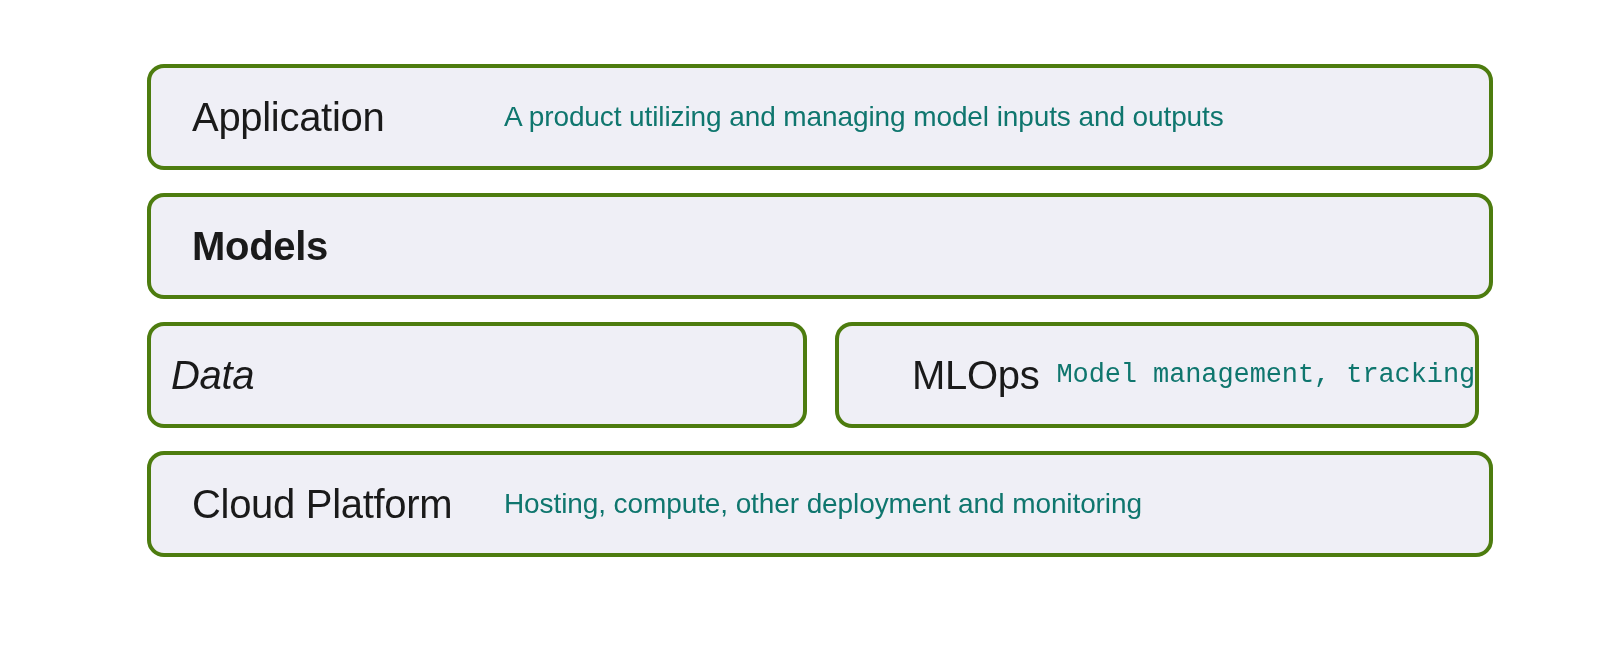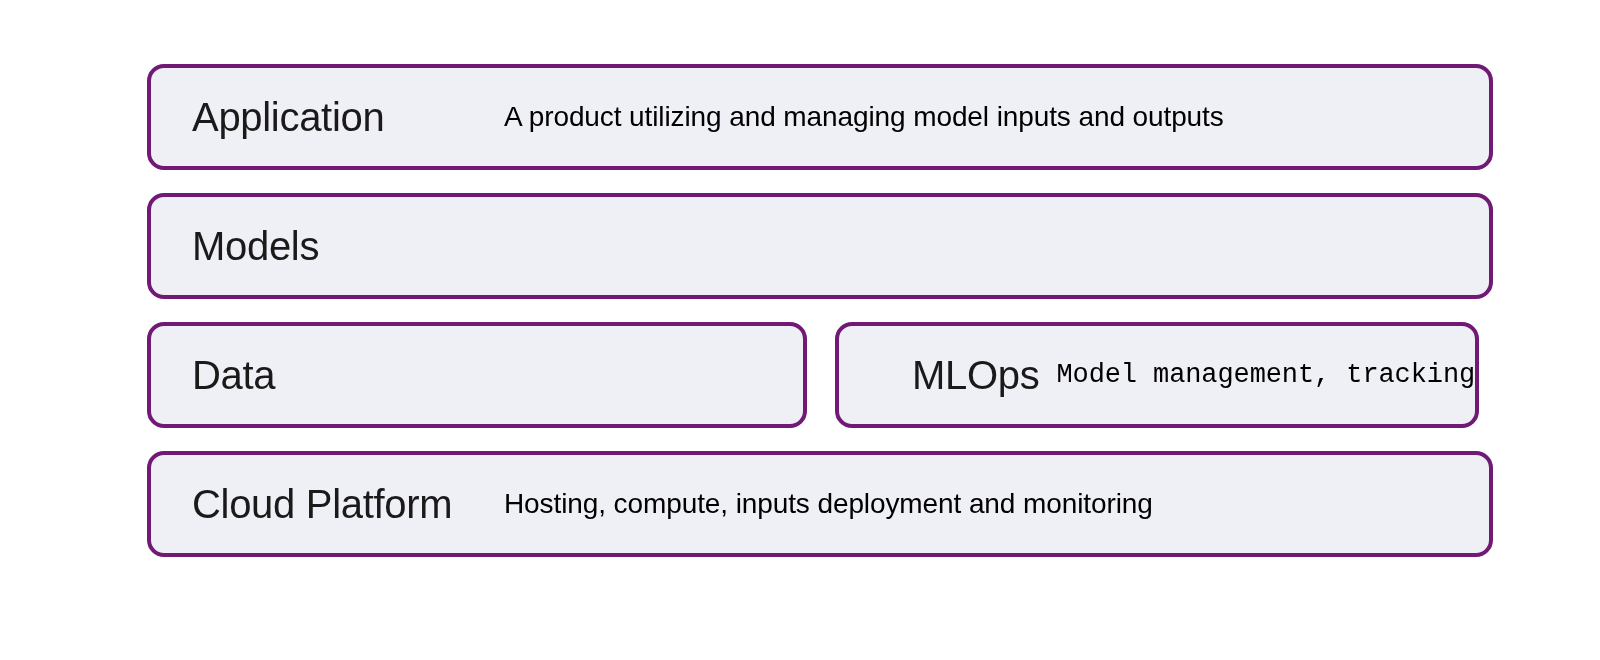--- a/index.html
+++ b/index.html
@@ -23,21 +23,21 @@
     display: flex;
     flex-direction: row;
     align-items: stretch;
     margin-bottom: 23px;
   }
   .row:last-child { margin-bottom: 6px; }
 
   .box {
     box-sizing: border-box;
     background: #efeff6;
-    border: 4px solid #701a75;
+    border: 4px solid #4d7c0f;
     border-radius: 17px;
     height: 106px;
     display: flex;
     flex-direction: row;
     align-items: center;
     overflow: hidden;
   }
   .box.full { width: 100%; }
 
   .box.data  { width: 660px; }
@@ -46,37 +46,37 @@
 
   .title {
     color: #1a1a1a;
     font-size: 40px;
     font-weight: 400;
     letter-spacing: -0.3px;
     white-space: nowrap;
     line-height: 1;
   }
   .desc {
-    color: #000000;
+    color: #0f766e;
     font-size: 28px;
     font-weight: 400;
     letter-spacing: -0.1px;
     white-space: nowrap;
     line-height: 1;
   }
 
   
   .box.full .title { margin-left: 41px; }
   .box.full .desc  { margin-left: 0; position: relative; left: 0; }
 
   .r-app   .title { width: 312px; }
-  .r-model .title { width: 312px; }
+  .r-model .title { width: 312px; font-weight: bold; }
   .r-cloud .title { width: 312px; }
 
-  .box.data .title { margin-left: 41px; width: 260px; }
+  .box.data .title { margin-left: 20px; width: 260px; font-style: italic; }
   .box.data .desc  { }
 
   .box.mlops .title { margin-left: 37px; }
   .box.mlops .desc  { margin-left: 17px; font-size: 27px; font-family: Liberation Mono, monospace; }
 </style>
 </head>
 <body>
 
 <div id="stack">
 
@@ -100,17 +100,17 @@
     <div class="spacer"></div>
     <div class="box mlops">
       <span class="title">MLOps</span>
       <span class="desc">Model management, tracking</span>
     </div>
   </div>
 
   <div class="row">
     <div class="box full r-cloud">
       <span class="title">Cloud Platform</span>
-      <span class="desc">Hosting, compute, inputs deployment and monitoring</span>
+      <span class="desc">Hosting, compute, other deployment and monitoring</span>
     </div>
   </div>
 
 </div>
 
 </body></html>

